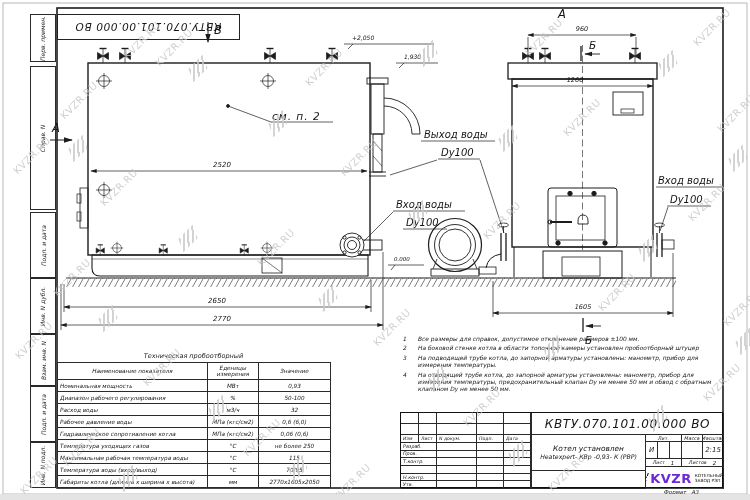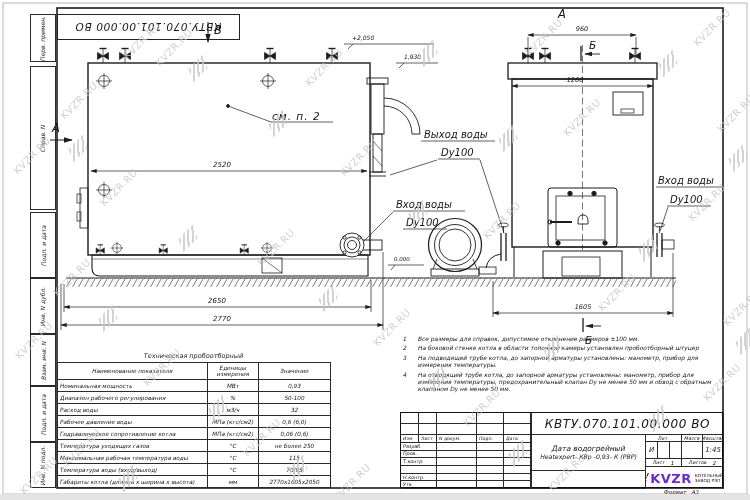--- a/index.html
+++ b/index.html
@@ -417,32 +417,32 @@
         <div class="tbc lft" style="left: 0px; top: 60.68px; width: 36px; height: 7.67px; font-size: 4.8px;">Н.контр.</div>
         <div class="tbc" style="left: 36px; top: 60.68px; width: 40px; height: 7.67px;"></div>
         <div class="tbc" style="left: 76px; top: 60.68px; width: 27px; height: 7.67px;"></div>
         <div class="tbc" style="left: 103px; top: 60.68px; width: 27px; height: 7.67px;"></div>
         <div class="tbc lft" style="left: 0px; top: 68.35px; width: 36px; height: 7.67px; font-size: 4.8px;">Утв.</div>
         <div class="tbc" style="left: 36px; top: 68.35px; width: 40px; height: 7.67px;"></div>
         <div class="tbc" style="left: 76px; top: 68.35px; width: 27px; height: 7.67px;"></div>
         <div class="tbc" style="left: 103px; top: 68.35px; width: 27px; height: 7.67px;"></div>
       </div>
     <div class="tbc bl name-cell" style="left:130px;top:22px;width:115px;height:36px">
-      <span class="l1">Дата водогрейный</span>
+      <span class="l1">Котел установлен</span>
       <span class="l2">Heatexpert- КВр -0,93- К (РВР)</span>
     </div>
     <div class="tbc bl" style="left:130px;top:58px;width:115px;height:18px"></div>
     <div class="tbc" style="left:245px;top:22px;width:36px;height:7px">Лит.</div>
     <div class="tbc" style="left:281px;top:22px;width:21px;height:7px">Масса</div>
     <div class="tbc" style="left:302px;top:22px;width:21px;height:7px">Масштаб</div>
     <div class="tbc" style="left:245px;top:29px;width:12px;height:17px;font-size:7px">И</div>
     <div class="tbc" style="left:257px;top:29px;width:12px;height:17px"></div>
     <div class="tbc" style="left:269px;top:29px;width:12px;height:17px"></div>
     <div class="tbc" style="left:281px;top:29px;width:21px;height:17px"></div>
-    <div class="tbc" style="left:302px;top:29px;width:21px;height:17px;font-size:7px">1:45</div>
+    <div class="tbc" style="left:302px;top:29px;width:21px;height:17px;font-size:7px">2:15</div>
     <div class="tbc" style="left:245px;top:46px;width:36px;height:8px;gap:6px">
       <span>Лист</span>
       <span style="font-size:5.5px">1</span>
     </div>
     <div class="tbc" style="left:281px;top:46px;width:42px;height:8px;gap:6px">
       <span>Листов</span>
       <span style="font-size:5.5px">2</span>
     </div>
     <div class="tbc logo-cell" style="left:245px;top:54px;width:78px;height:22px;border-bottom:none">
       <span class="logo-stripes"></span>

